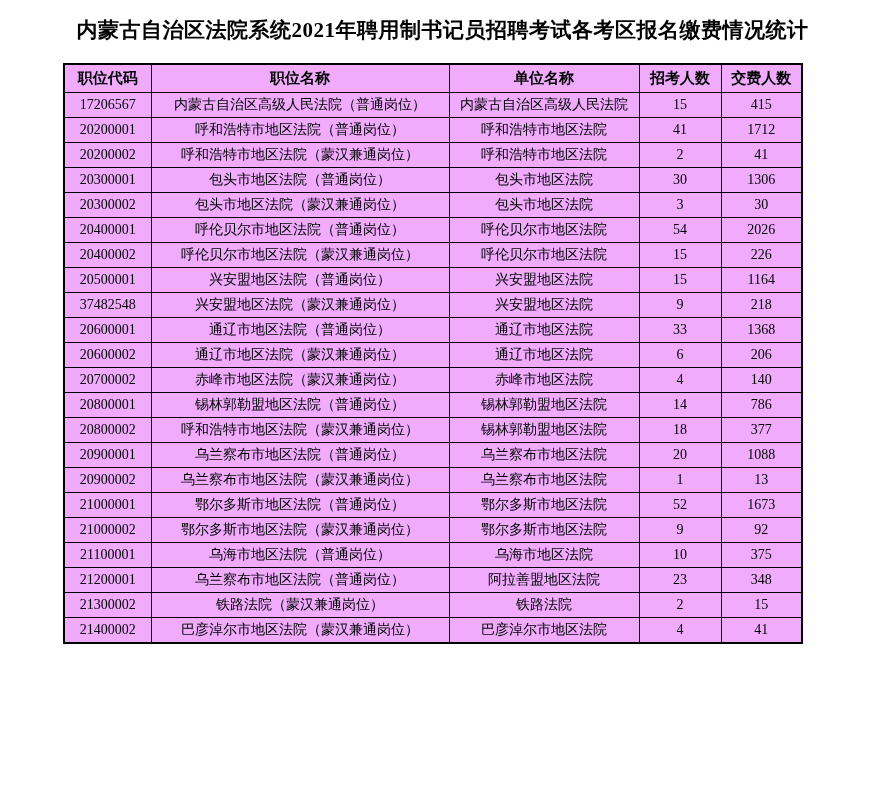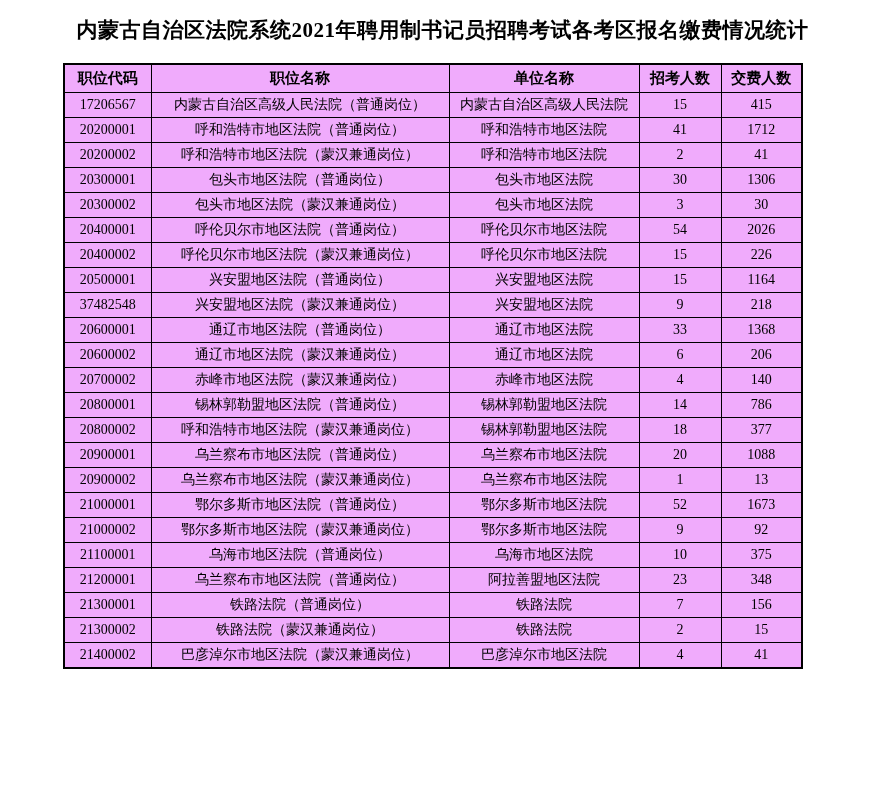--- a/index.html
+++ b/index.html
@@ -221,27 +221,20 @@
           <td class="num">375</td>
         </tr>
         <tr>
           <td class="num">21200001</td>
           <td>乌兰察布市地区法院（普通岗位）</td>
           <td>阿拉善盟地区法院</td>
           <td class="num">23</td>
           <td class="num">348</td>
         </tr>
         <tr>
-          <td class="num">21300001</td>
-          <td>铁路法院（普通岗位）</td>
-          <td>铁路法院</td>
-          <td class="num">7</td>
-          <td class="num">156</td>
-        </tr>
-        <tr>
           <td class="num">21300002</td>
           <td>铁路法院（蒙汉兼通岗位）</td>
           <td>铁路法院</td>
           <td class="num">2</td>
           <td class="num">15</td>
         </tr>
         <tr>
           <td class="num">21400002</td>
           <td>巴彦淖尔市地区法院（蒙汉兼通岗位）</td>
           <td>巴彦淖尔市地区法院</td>

